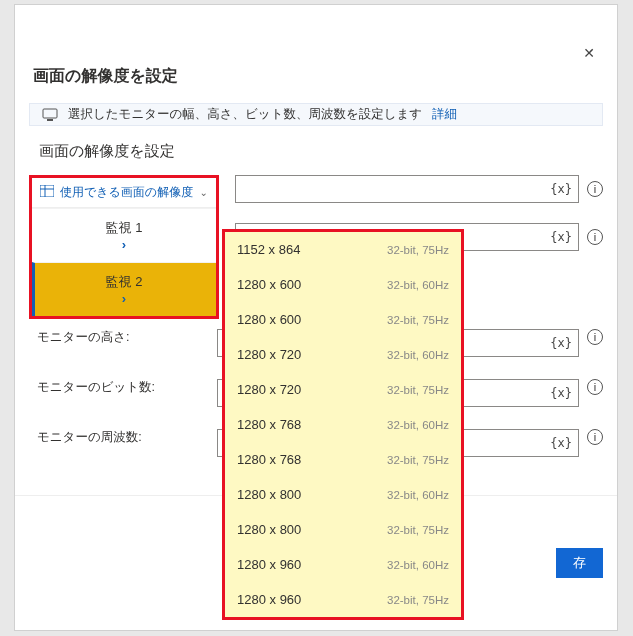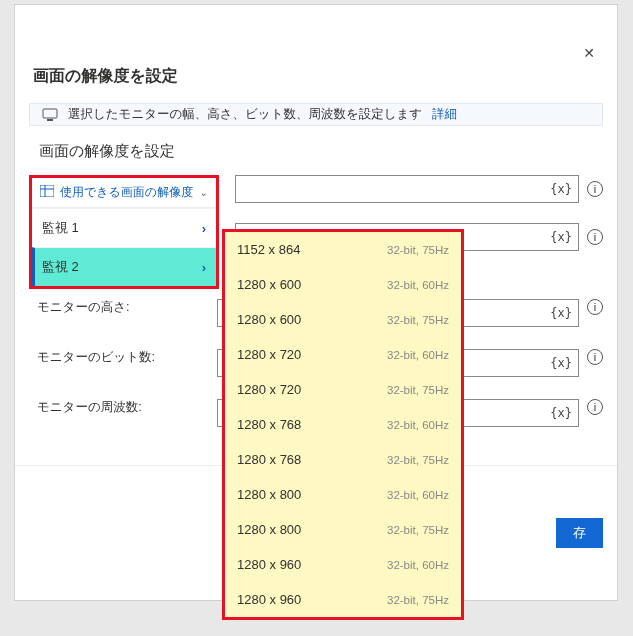--- a/index.html
+++ b/index.html
@@ -10,22 +10,22 @@
   .close-x { font-size: 14px; cursor: pointer; padding: 4px; color: #444; }
   .info-bar { margin: 6px 14px 12px 14px; padding: 2px 12px; background: #f5f8fc; border: 1px solid #e3e9f3; display: flex; align-items: center; gap: 10px; font-size: 12.5px; }
   .info-icon svg { display: block; }
   .link { color: #1260b5; cursor: pointer; }
   .section-title { font-size: 15px; padding: 4px 18px 14px 24px; }
   .body-area { padding: 0 14px 16px 14px; }
   .layout { display: flex; gap: 16px; align-items: flex-start; }
   .sidebar { width: 190px; border: 3px solid #e81123; background: #fff; }
   .sb-head { display: flex; align-items: center; gap: 6px; padding: 6px 8px; font-size: 12px; color: #1260b5; border-bottom: 1px solid #eee; cursor: pointer; }
   .sb-head .chev { margin-left: auto; font-size: 10px; color: #666; }
-  .sb-item { display: flex; align-items: center; justify-content: space-between; padding: 10px 10px; font-size: 13px; border-top: 1px solid #f2f2f2; cursor: pointer; }
-  .sb-item.active { background: #5eead4; border-left: 3px solid #1260b5; padding-left: 7px; }
+  .sb-item { display: flex; align-items: center; justify-content: space-between; padding: 10px 10px; font-size: 13px; border-top: 1px solid #f2f2f2; cursor: pointer; flex-direction: column; }
+  .sb-item.active { background: #eab308; border-left: 3px solid #1260b5; padding-left: 7px; }
   .sb-item .chev-r { color: #1260b5; font-size: 13px; font-weight: 600; }
   .form-col { flex: 1; }
   .row { display: flex; align-items: center; gap: 8px; margin-bottom: 20px; }
   .input { flex: 1; height: 28px; border: 1px solid #8a8886; background: #fff; display: flex; align-items: center; justify-content: flex-end; padding: 0 6px; }
   .fx { font-size: 12px; color: #444; font-family: monospace; }
   .info-o { width: 16px; height: 16px; border: 1px solid #555; border-radius: 50%; display: inline-flex; align-items: center; justify-content: center; font-size: 11px; cursor: pointer; }
   .row-standalone { display: flex; align-items: flex-start; gap: 8px; margin-bottom: 22px; }
   .row-standalone .lbl { width: 180px; font-size: 12.5px; padding-left: 8px; }
   .dropdown { position: absolute; top: 229px; left: 222px; width: 242px; background: #fef9c3; border: 3px solid #e81123; z-index: 20; }
   .dd-item { display: flex; align-items: center; justify-content: space-between; padding: 10px 12px; font-size: 13px; cursor: pointer; }

